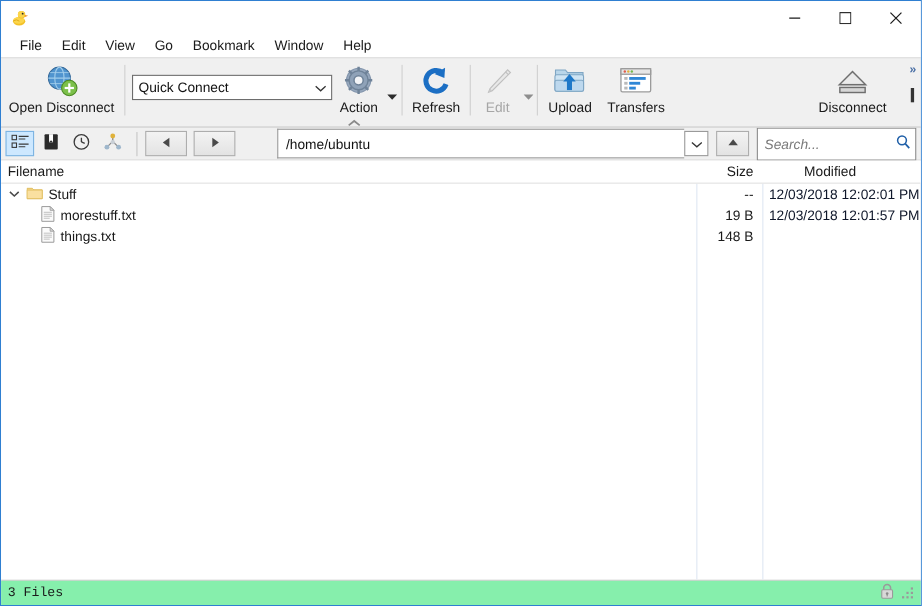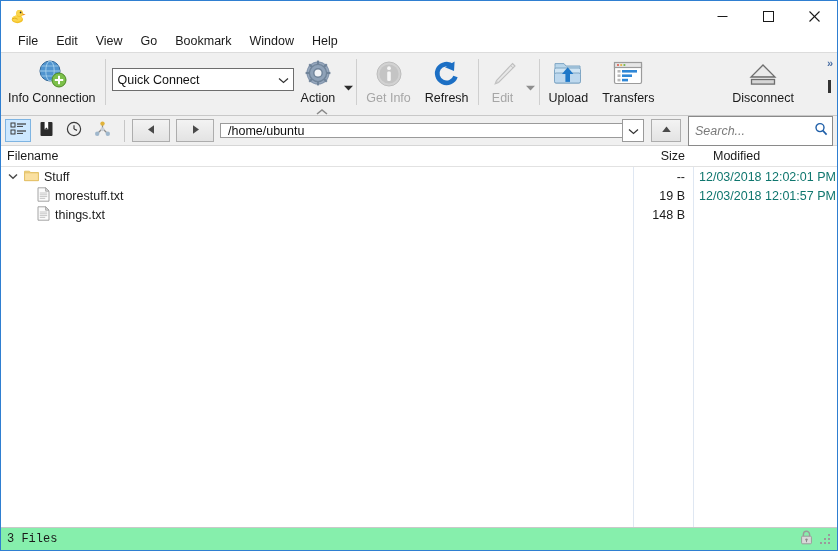--- a/index.html
+++ b/index.html
@@ -207,30 +207,31 @@
   .nav-arrow {
     width: 38px; height: 23px;
     box-sizing: border-box;
     border: 1px solid #adadad;
     background: linear-gradient(#f3f3f3,#e3e3e3);
     display: flex; align-items: center; justify-content: center;
     margin-right: 6px;
   }
   .path-field {
     flex: 1;
-    height: 15px;
+    height: 27px;
     box-sizing: border-box;
     border: 1px solid #9a9a9a;
     border-right: none;
     background: #ffffff;
     display: flex;
     align-items: center;
     padding-left: 7px;
     font-size: 12.5px;
     color: #111;
+    margin-left: 32px;
   }
   .path-drop {
     width: 22px; height: 23px;
     box-sizing: border-box;
     border: 1px solid #9a9a9a;
     background: #ffffff;
     display: flex; align-items: center; justify-content: center;
     margin-right: 7px;
   }
   .nav-up {
@@ -274,21 +275,21 @@
     background: #ffffff;
   }
   .ch {
     font-size: 12.5px;
     color: #1a1a1a;
     position: absolute;
     top: 3px;
   }
   .ch-filename { left: 6px; }
   .ch-size { left: 632px; width: 52px; text-align: right; }
-  .ch-modified { left: 712px; }
+  .ch-modified { left: 730px; }
 
   .grid-line {
     position: absolute;
     top: 0; bottom: 0;
     width: 1px;
     background: #dfe7f2;
   }
   .gl-1 { left: 632px; }
   .gl-2 { left: 692px; }
 
@@ -323,21 +324,21 @@
     left: 632px;
     width: 52px;
     text-align: right;
     font-size: 12.5px;
     color: #1a1a1a;
   }
   .row-modified {
     position: absolute;
     left: 698px;
     font-size: 12.5px;
-    color: #0f766e;
+    color: #0f172a;
     white-space: nowrap;
   }
 
   
   .statusbar {
     flex: 0 0 22px;
     height: 22px;
     background: #86efac;
     display: flex;
     align-items: center;
@@ -427,21 +428,21 @@
           <ellipse cx="14" cy="13" rx="4.2" ry="10" fill="none" stroke="#bcdcf2" stroke-width="1"></ellipse>
           <line x1="4" y1="13" x2="24" y2="13" stroke="#bcdcf2" stroke-width="1"></line>
           <line x1="5.6" y1="8" x2="22.4" y2="8" stroke="#bcdcf2" stroke-width="0.8"></line>
           <line x1="5.6" y1="18" x2="22.4" y2="18" stroke="#bcdcf2" stroke-width="0.8"></line>
           <path d="M4 13 a10 10 0 0 1 20 0 a10 10 0 0 1 -20 0" fill="#6fb3e0" opacity="0.35"></path>
           <circle cx="23" cy="22" r="7" fill="#7cc04a" stroke="#4c8a24" stroke-width="1"></circle>
           <rect x="22" y="17.8" width="2" height="8.4" fill="#fff"></rect>
           <rect x="18.8" y="21" width="8.4" height="2" fill="#fff"></rect>
         </svg>
       </span>
-      <span class="tb-label">Info Connection</span>
+      <span class="tb-label">Open Disconnect</span>
     </div>
 
     <div class="tb-sep"></div>
 
     <div class="qc-wrap">
       <div class="qc-combo">
         <span class="qc-text">Quick Connect</span>
         <span>
           <svg width="11" height="7" viewBox="0 0 11 7">
               <polyline points="1,1.5 5.5,5.5 10,1.5" fill="none" stroke="#333" stroke-width="1.2"></polyline>
@@ -476,31 +477,20 @@
       <span class="tb-label">Action</span>
     </div>
     <div class="tb-dropdown-arrow">
       <svg width="9" height="6" viewBox="0 0 9 6">
           <polygon points="0,0.8 9,0.8 4.5,5.6" fill="#2b2b2b"></polygon>
         </svg>
     </div>
 
     <div class="tb-sep"></div>
 
-    <div class="tb-item disabled">
-      <span class="tb-icon">
-        <svg width="30" height="30" viewBox="0 0 30 30">
-          <circle cx="15" cy="15" r="12" fill="#d2d2d2" stroke="#bdbdbd" stroke-width="1"></circle>
-          <circle cx="15" cy="15" r="9.6" fill="#c4c4c4"></circle>
-          <circle cx="15" cy="9.2" r="1.9" fill="#f6f6f6"></circle>
-          <rect x="13.2" y="12.6" width="3.6" height="9.4" rx="1.2" fill="#f6f6f6"></rect>
-        </svg>
-      </span>
-      <span class="tb-label">Get Info</span>
-    </div>
 
     <div class="tb-item">
       <span class="tb-icon">
         <svg width="30" height="30" viewBox="0 0 30 30">
           <path d="M23.5 17.5 A9.4 9.4 0 1 1 20.6 7.2" fill="none" stroke="#1c6fc4" stroke-width="4.6" stroke-linecap="butt"></path>
           <polygon points="22.6,2.6 22.0,12.0 13.0,8.2" fill="#1c6fc4"></polygon>
         </svg>
       </span>
       <span class="tb-label">Refresh</span>
     </div>
@@ -554,21 +544,21 @@
           <rect x="9" y="13.4" width="10" height="2.6" fill="#2f87d6"></rect>
           <rect x="4.5" y="17.8" width="3" height="2.6" fill="#b9b9b9"></rect>
           <rect x="9" y="17.8" width="6" height="2.6" fill="#2f87d6"></rect>
         </svg>
       </span>
       <span class="tb-label">Transfers</span>
     </div>
 
     <div class="tb-spacer"></div>
 
-    <div class="tb-item" style="margin-right:36px;">
+    <div class="tb-item" style="margin-right:24px;">
       <span class="tb-icon">
         <svg width="32" height="28" viewBox="0 0 32 28">
           <polygon points="16,5 28,17 4,17" fill="#d6d6d6" stroke="#6e6e6e" stroke-width="1.3"></polygon>
           <polygon points="16,6.6 25.6,16 6.4,16" fill="#eaeaea"></polygon>
           <rect x="4.5" y="19.5" width="23" height="4.6" fill="#d6d6d6" stroke="#6e6e6e" stroke-width="1.3"></rect>
         </svg>
       </span>
       <span class="tb-label">Disconnect</span>
     </div>
 

